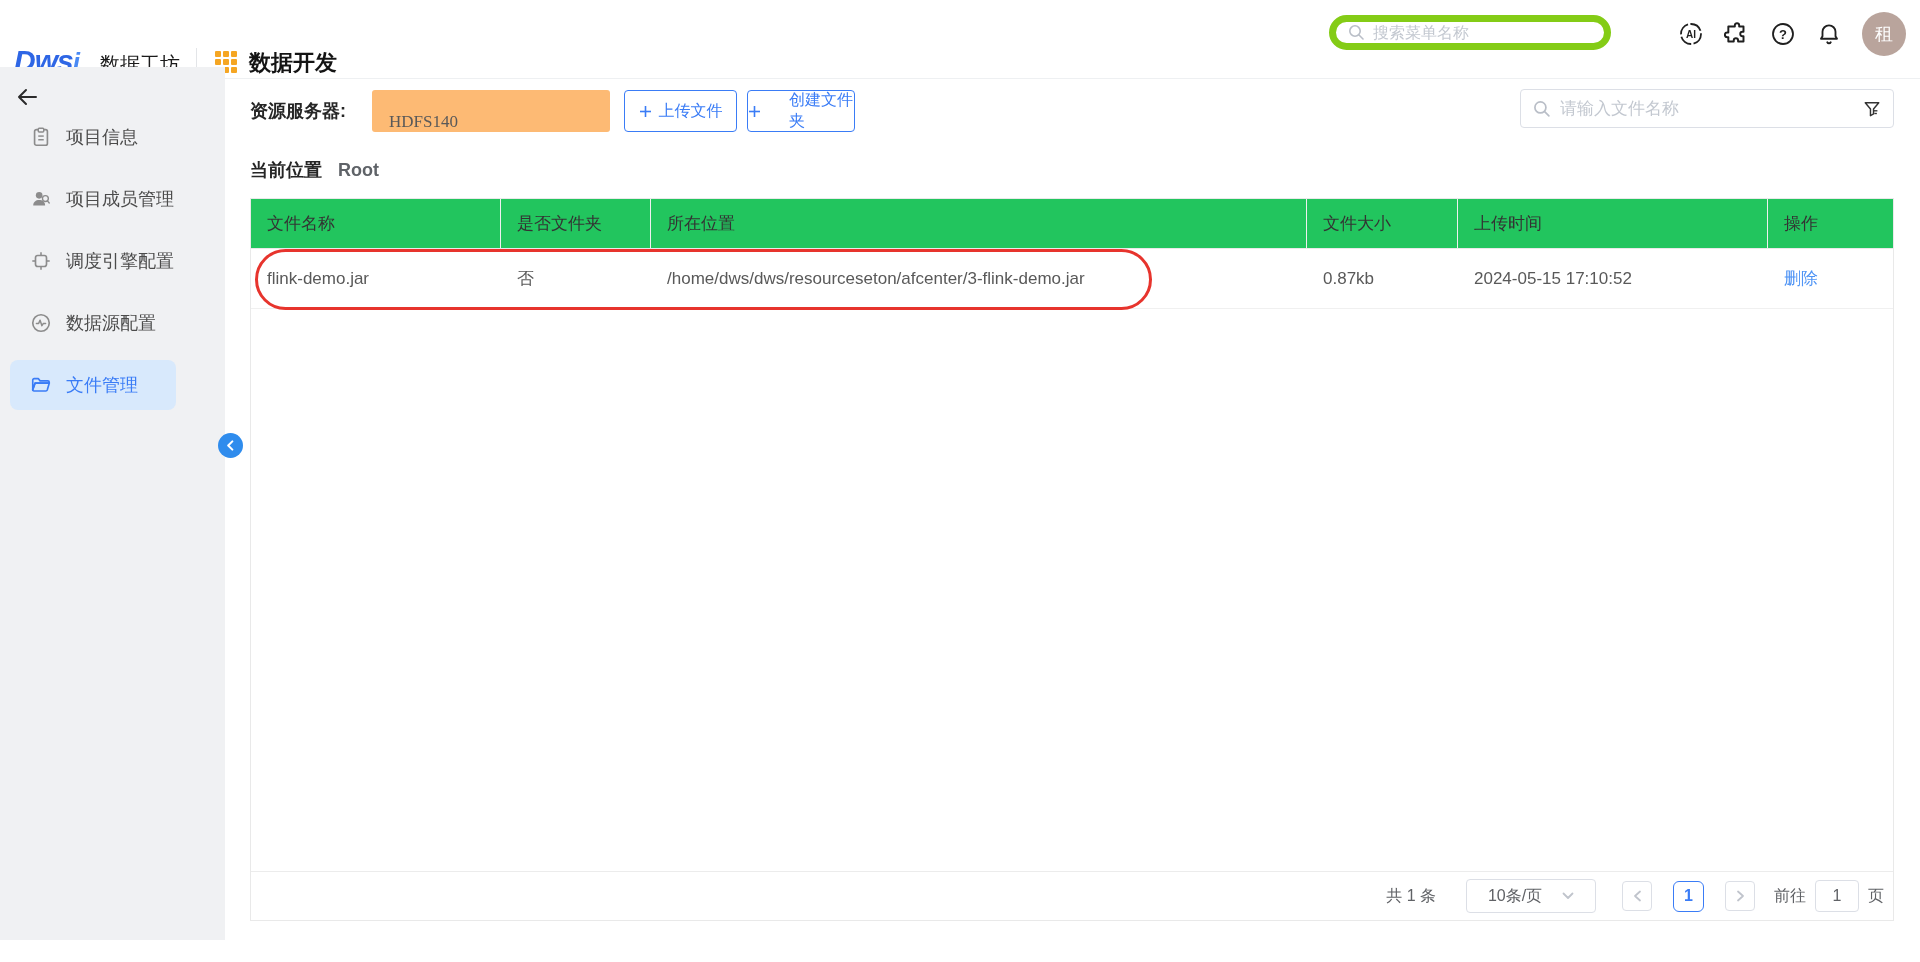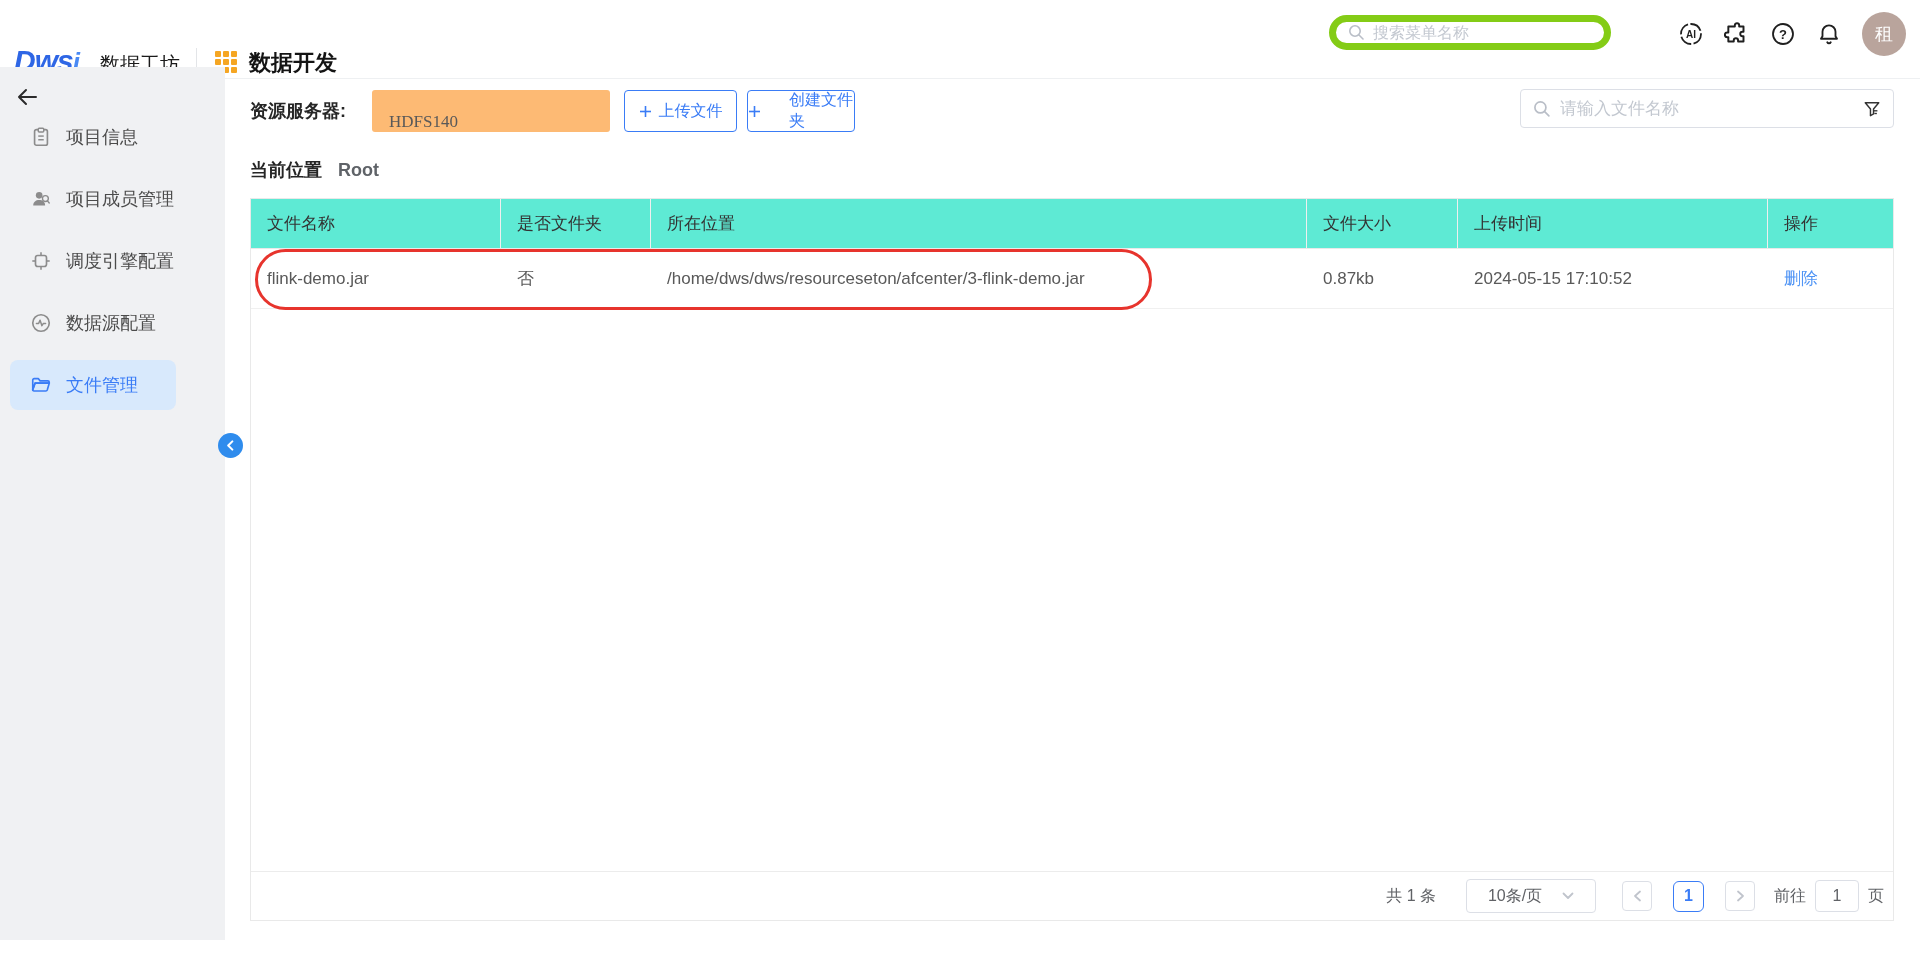--- a/index.html
+++ b/index.html
@@ -56,21 +56,21 @@
   .file-search input { border:none; outline:none; flex:1; margin-left:9px; font-size:17px; color:#333; background:transparent; }
   .file-search input::placeholder { color:#c3c8d0; }
   .breadcrumb { position:absolute; left:250px; top:158px; display:flex; align-items:center; gap:16px; }
   .bc-label { font-size:18px; font-weight:700; color:#262626; }
   .bc-value { font-size:18px; font-weight:700; color:#5f6368; }
 
   
   .table-wrap { position:absolute; left:250px; top:198px; width:1644px; height:723px;
     border:1px solid #e9e9e9; background:#fff; }
   .t-row { display:flex; width:100%; }
-  .t-head { height:50px; background:#5eead4; border-bottom:1px solid #e9e9e9; }
+  .t-head { height:50px; background:#22c55e; border-bottom:1px solid #e9e9e9; }
   .t-data { height:60px; border-bottom:1px solid #f0f0f0; background:#fff; }
   .t-cell { display:flex; align-items:center; padding-left:16px; font-size:17px; overflow:hidden; white-space:nowrap; }
   .t-head .t-cell { color:#333; border-right:1px solid #efefef; }
   .t-head .t-cell:last-child { border-right:none; }
   .t-data .t-cell { color:#595959; }
   .c1{width:250px}.c2{width:150px}.c3{width:656px}.c4{width:151px}.c5{width:310px}.c6{flex:1}
   .link-danger { color:#4f94f5; cursor:pointer; }
   .annotation { position:absolute; left:4px; top:50px; width:897px; height:61px;
     border:3px solid #e7342d; border-radius:31px; pointer-events:none; }
 

